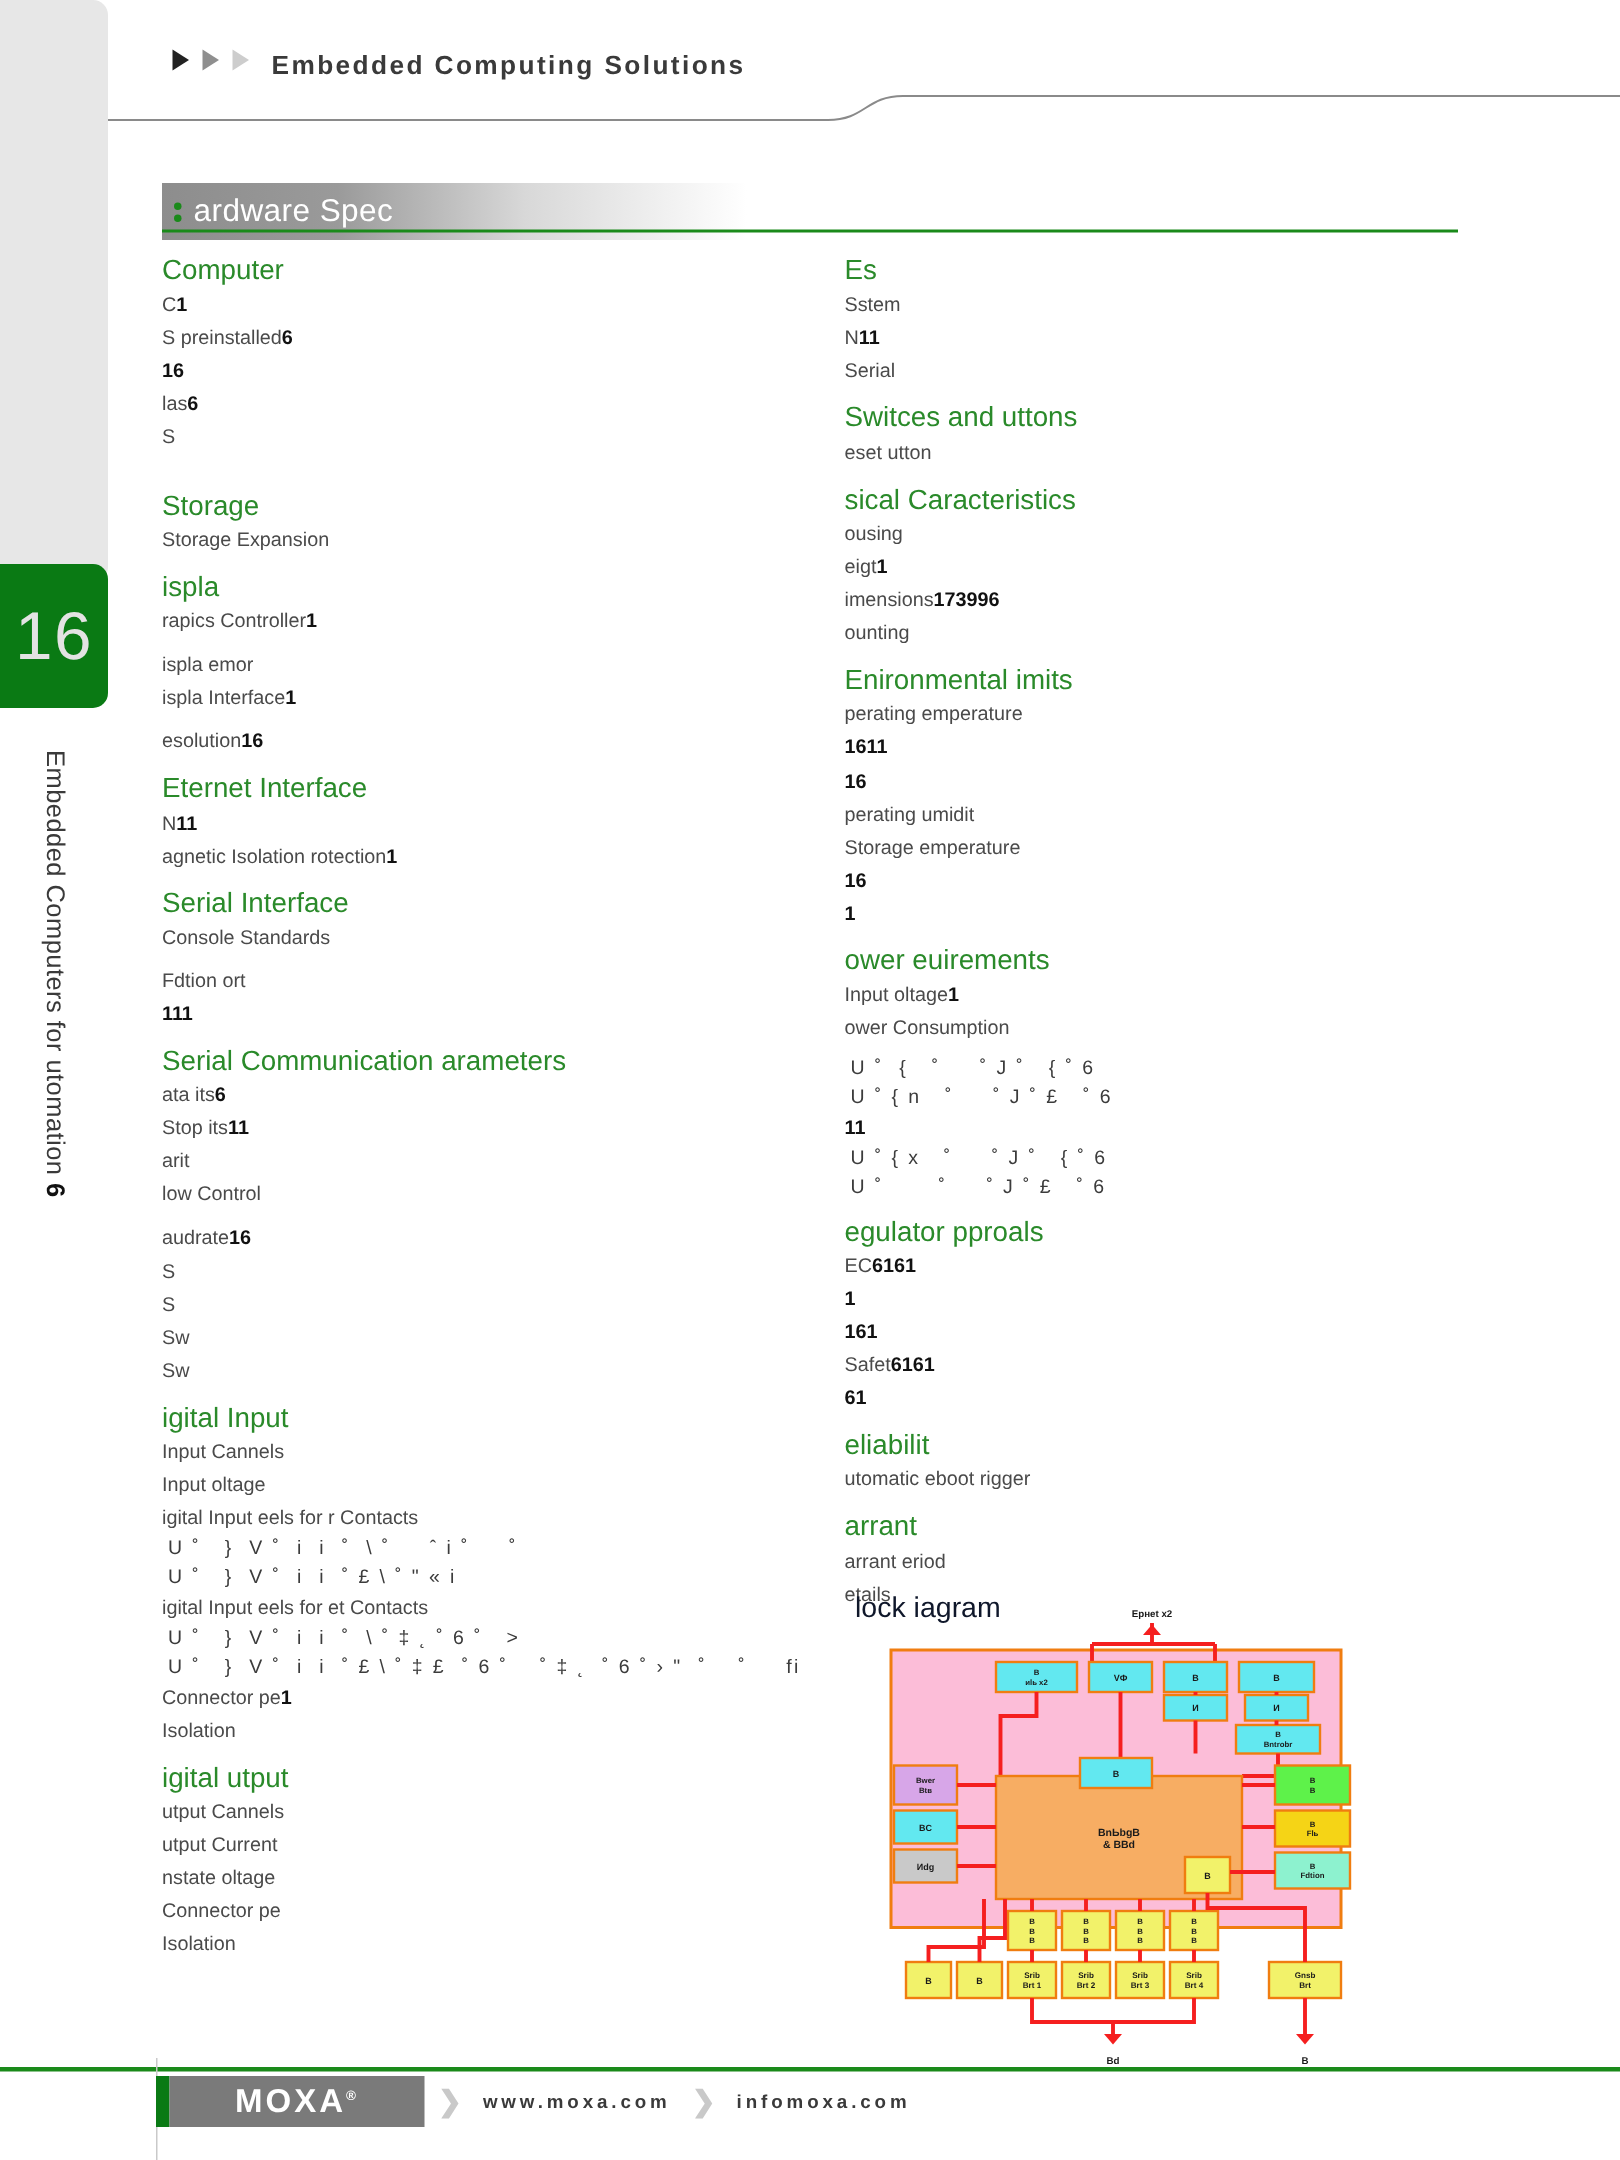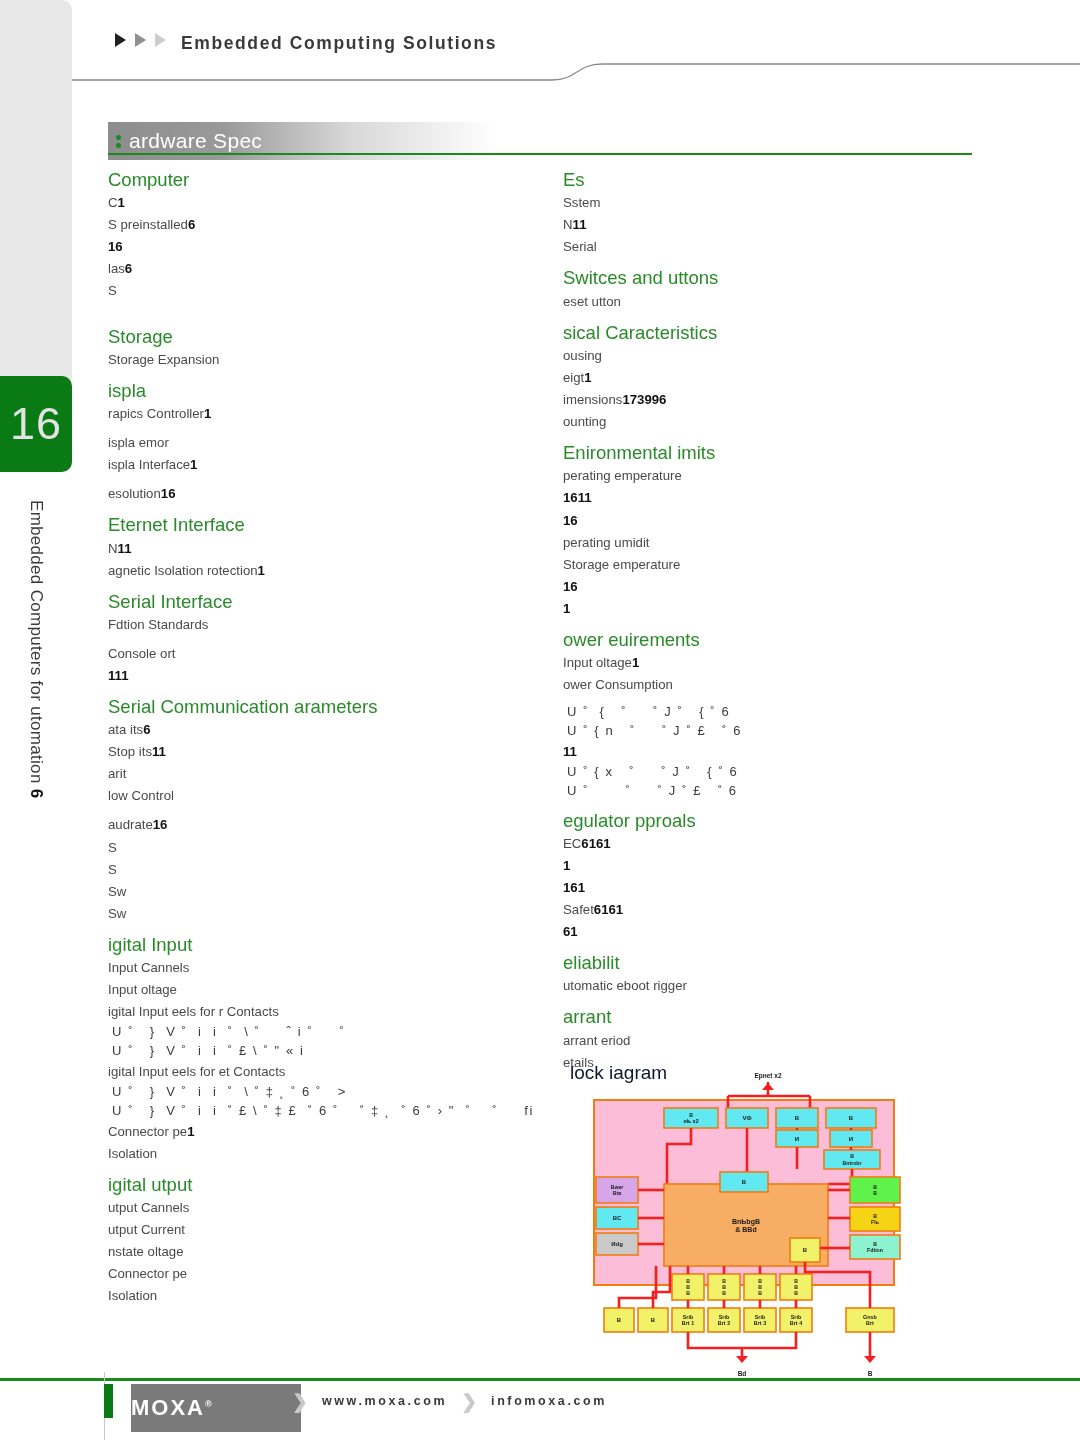--- a/index.html
+++ b/index.html
@@ -84,22 +84,22 @@
   .bd-title {
     position:absolute; left:570px; top:1062px;
     color:#0f172a; font-size:19px;
   }
   .bd-wrap { position:absolute; left:560px; top:1060px; width:420px; height:320px; }
 
   
   .foot-rule { position:absolute; left:0; top:1378px; width:1080px; height:3px; background:#1a8a1a; }
   .foot-green { position:absolute; left:104px; top:1384px; width:9px; height:34px; background:#0a7a14; }
   .foot-bar {
-    position:absolute; left:131px; top:1384px; width:170px; height:48px;
-    background:#7a7a7a; display:flex; align-items:center; 
+    position:absolute; left:113px; top:1384px; width:170px; height:34px;
+    background:#7a7a7a; display:flex; align-items:center; justify-content:center;
   }
   .foot-bar .moxa { color:#fff; font-size:22px; font-weight:bold; letter-spacing:2px; font-family:"Liberation Sans",sans-serif; }
   .foot-bar .reg { font-size:9px; vertical-align:super; }
   .foot-links {
     position:absolute; left:292px; top:1384px; height:34px;
     display:flex; align-items:center; gap:14px;
   }
   .chev { color:#c9c9c9; font-size:19px; font-weight:bold; }
   .flink { font-size:12.5px; font-weight:bold; color:#3a3a3a; letter-spacing:2.6px; }
   .vline { position:absolute; left:104px; top:1372px; width:1px; height:68px; background:#c9c9c9; }
@@ -151,23 +151,23 @@
     <div class="row"><span>rapics Controller</span><b>1</b></div>
     <div class="gap-s"></div>
     <div class="row"><span>ispla emor</span></div>
     <div class="row"><span>ispla Interface</span><b>1</b></div>
     <div class="gap-s"></div>
     <div class="row"><span>esolution</span><b>16</b></div>
     <h3 class="sec">Eternet Interface</h3>
     <div class="row"><span>N</span><b>11</b></div>
     <div class="row"><span>agnetic Isolation rotection</span><b>1</b></div>
     <h3 class="sec">Serial Interface</h3>
-    <div class="row"><span>Fdtion Standards</span></div>
-    <div class="gap-s"></div>
-    <div class="row"><span>Console ort</span></div>
+    <div class="row"><span>Console Standards</span></div>
+    <div class="gap-s"></div>
+    <div class="row"><span>Fdtion ort</span></div>
     <div class="row b"><span></span><b>111</b></div>
     <h3 class="sec">Serial Communication arameters</h3>
     <div class="row"><span>ata its</span><b>6</b></div>
     <div class="row"><span>Stop its</span><b>11</b></div>
     <div class="row"><span>arit</span></div>
     <div class="row"><span>low Control</span></div>
     <div class="gap-s"></div>
     <div class="row"><span>audrate</span><b>16</b></div>
     <div class="row"><span>S</span></div>
     <div class="row"><span>S</span></div>

